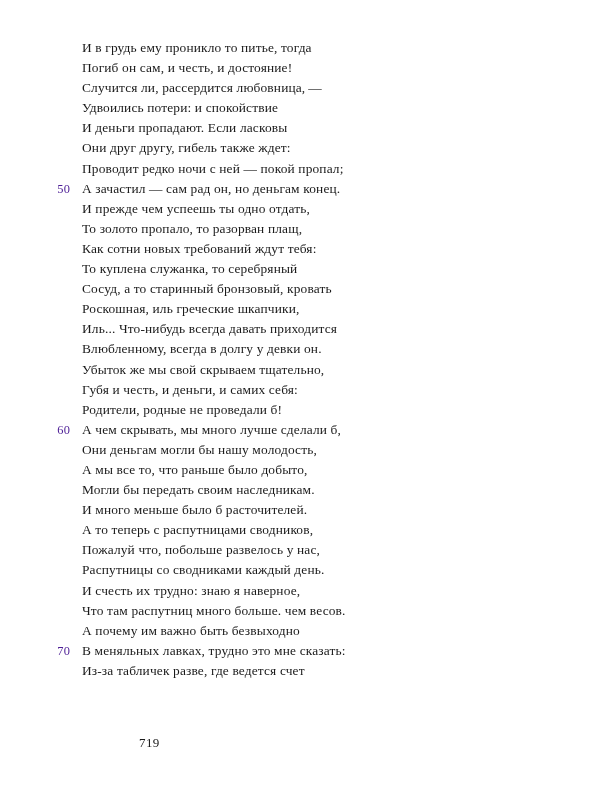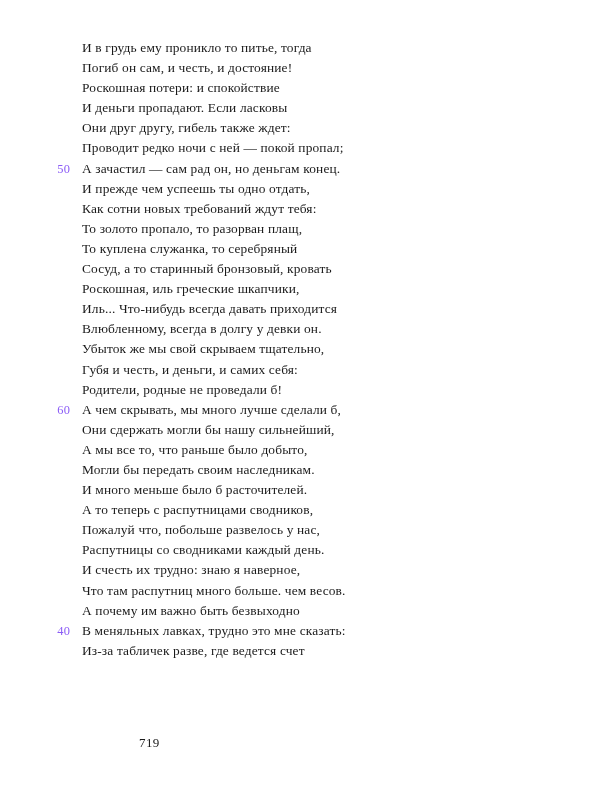--- a/index.html
+++ b/index.html
@@ -34,64 +34,65 @@
     letter-spacing: 0.15px;
     white-space: pre;
   }
   .num {
     width: 42px;
     min-width: 42px;
     text-align: right;
     padding-right: 12px;
     box-sizing: border-box;
     font-size: 12.4px;
-    color: #8b5cf6;
+    color: #4c1d95;
   }
   .txt {
     flex: 1;
   }
   .folio {
     position: absolute;
     left: 139px;
     top: 735px;
     font-size: 13px;
     letter-spacing: 0.4px;
   }
 </style>
 </head>
 <body>
 
 <div class="page">
   <div class="poem" id="poem">
       <div class="line"><span class="num"></span><span class="txt">И в грудь ему проникло то питье, тогда</span></div>
       <div class="line"><span class="num"></span><span class="txt">Погиб он сам, и честь, и достояние!</span></div>
-      <div class="line"><span class="num"></span><span class="txt">Роскошная потери: и спокойствие</span></div>
+      <div class="line"><span class="num"></span><span class="txt">Случится ли, рассердится любовница, —</span></div>
+      <div class="line"><span class="num"></span><span class="txt">Удвоились потери: и спокойствие</span></div>
       <div class="line"><span class="num"></span><span class="txt">И деньги пропадают. Если ласковы</span></div>
       <div class="line"><span class="num"></span><span class="txt">Они друг другу, гибель также ждет:</span></div>
       <div class="line"><span class="num"></span><span class="txt">Проводит редко ночи с ней — покой пропал;</span></div>
       <div class="line"><span class="num">50</span><span class="txt">А зачастил — сам рад он, но деньгам конец.</span></div>
       <div class="line"><span class="num"></span><span class="txt">И прежде чем успеешь ты одно отдать,</span></div>
+      <div class="line"><span class="num"></span><span class="txt">То золото пропало, то разорван плащ,</span></div>
       <div class="line"><span class="num"></span><span class="txt">Как сотни новых требований ждут тебя:</span></div>
-      <div class="line"><span class="num"></span><span class="txt">То золото пропало, то разорван плащ,</span></div>
       <div class="line"><span class="num"></span><span class="txt">То куплена служанка, то серебряный</span></div>
       <div class="line"><span class="num"></span><span class="txt">Сосуд, а то старинный бронзовый, кровать</span></div>
       <div class="line"><span class="num"></span><span class="txt">Роскошная, иль греческие шкапчики,</span></div>
       <div class="line"><span class="num"></span><span class="txt">Иль... Что-нибудь всегда давать приходится</span></div>
       <div class="line"><span class="num"></span><span class="txt">Влюбленному, всегда в долгу у девки он.</span></div>
       <div class="line"><span class="num"></span><span class="txt">Убыток же мы свой скрываем тщательно,</span></div>
       <div class="line"><span class="num"></span><span class="txt">Губя и честь, и деньги, и самих себя:</span></div>
       <div class="line"><span class="num"></span><span class="txt">Родители, родные не проведали б!</span></div>
       <div class="line"><span class="num">60</span><span class="txt">А чем скрывать, мы много лучше сделали б,</span></div>
-      <div class="line"><span class="num"></span><span class="txt">Они сдержать могли бы нашу сильнейший,</span></div>
+      <div class="line"><span class="num"></span><span class="txt">Они деньгам могли бы нашу молодость,</span></div>
       <div class="line"><span class="num"></span><span class="txt">А мы все то, что раньше было добыто,</span></div>
       <div class="line"><span class="num"></span><span class="txt">Могли бы передать своим наследникам.</span></div>
       <div class="line"><span class="num"></span><span class="txt">И много меньше было б расточителей.</span></div>
       <div class="line"><span class="num"></span><span class="txt">А то теперь с распутницами сводников,</span></div>
       <div class="line"><span class="num"></span><span class="txt">Пожалуй что, побольше развелось у нас,</span></div>
       <div class="line"><span class="num"></span><span class="txt">Распутницы со сводниками каждый день.</span></div>
       <div class="line"><span class="num"></span><span class="txt">И счесть их трудно: знаю я наверное,</span></div>
       <div class="line"><span class="num"></span><span class="txt">Что там распутниц много больше. чем весов.</span></div>
       <div class="line"><span class="num"></span><span class="txt">А почему им важно быть безвыходно</span></div>
-      <div class="line"><span class="num">40</span><span class="txt">В меняльных лавках, трудно это мне сказать:</span></div>
+      <div class="line"><span class="num">70</span><span class="txt">В меняльных лавках, трудно это мне сказать:</span></div>
       <div class="line"><span class="num"></span><span class="txt">Из-за табличек разве, где ведется счет</span></div>
     </div>
   <div class="folio">719</div>
 </div>
 
 </body></html>

